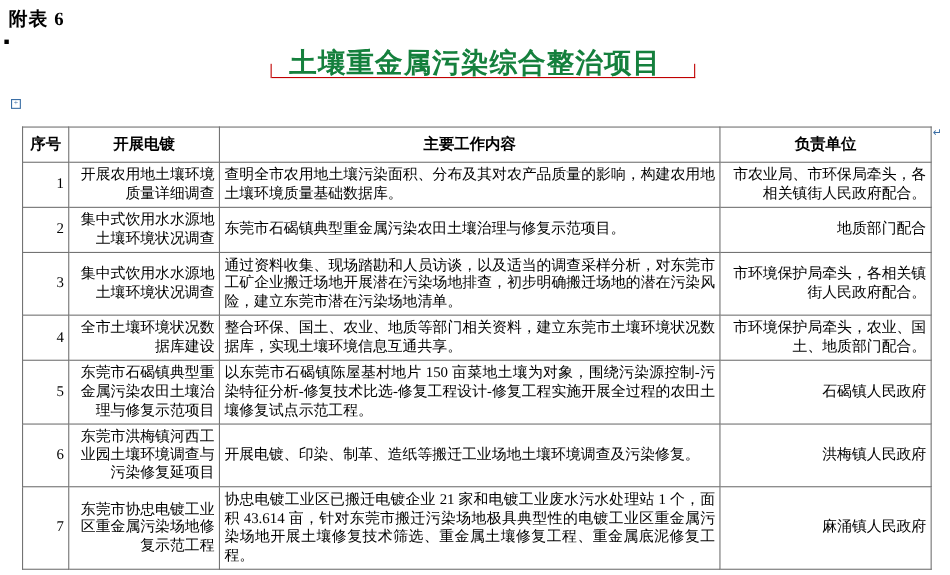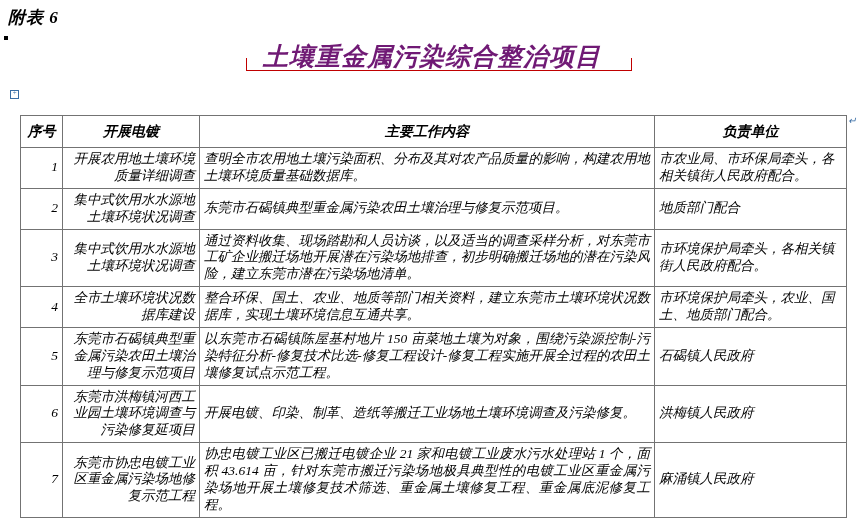--- a/index.html
+++ b/index.html
@@ -13,21 +13,20 @@
     font-family: "Liberation Serif", "DejaVu Serif", serif;
     color: #000000;
     overflow: hidden;
     position: relative;
   }
   .page {
     position: relative;
     width: 864px;
     height: 470px;
     box-sizing: border-box;
-    font-style: italic;
   }
   .doc-label {
     position: absolute;
     left: 8px;
     top: 6px;
     font-size: 17px;
     font-weight: bold;
     font-family: "Liberation Serif", "DejaVu Serif", serif;
     letter-spacing: 1px;
   }
@@ -42,21 +41,21 @@
   .doc-title {
     position: absolute;
     left: 0;
     top: 40px;
     width: 864px;
     text-align: center;
     font-size: 25px;
     font-weight: bold;
     font-family: "Liberation Serif", "DejaVu Serif", serif;
     letter-spacing: 1px;
-    color: #701a75;
+    color: #15803d;
   }
   .title-underline {
     position: absolute;
     left: 247px;
     top: 70px;
     width: 385px;
     height: 1px;
     background: #c00000;
   }
   .title-tick-left {
@@ -126,21 +125,21 @@
   }
   td.c-name {
     text-align: right;
   }
   td.c-content {
     text-align: left;
     text-justify: inter-ideograph;
     text-align: justify;
   }
   td.c-unit {
-    text-align: left;
+    text-align: right;
   }
   .edge-marks {
     position: absolute;
     left: 848px;
     top: 115px;
     width: 14px;
   }
   .edge-marks div {
     color: #3a6ea5;
     font-size: 10px;

